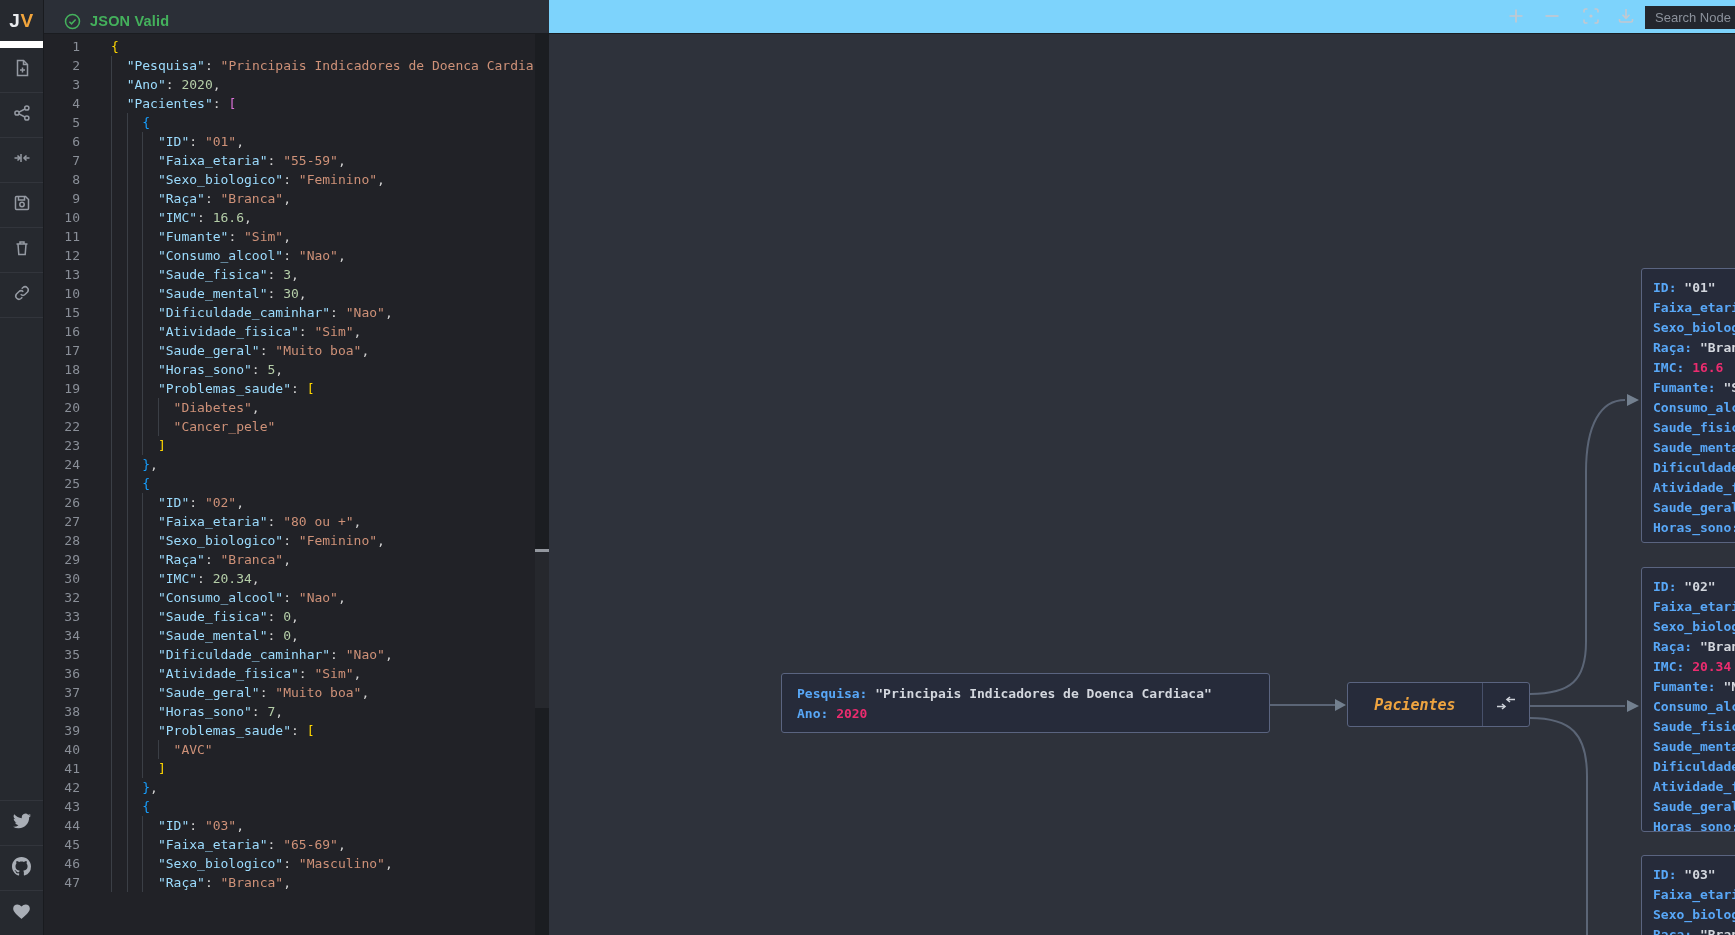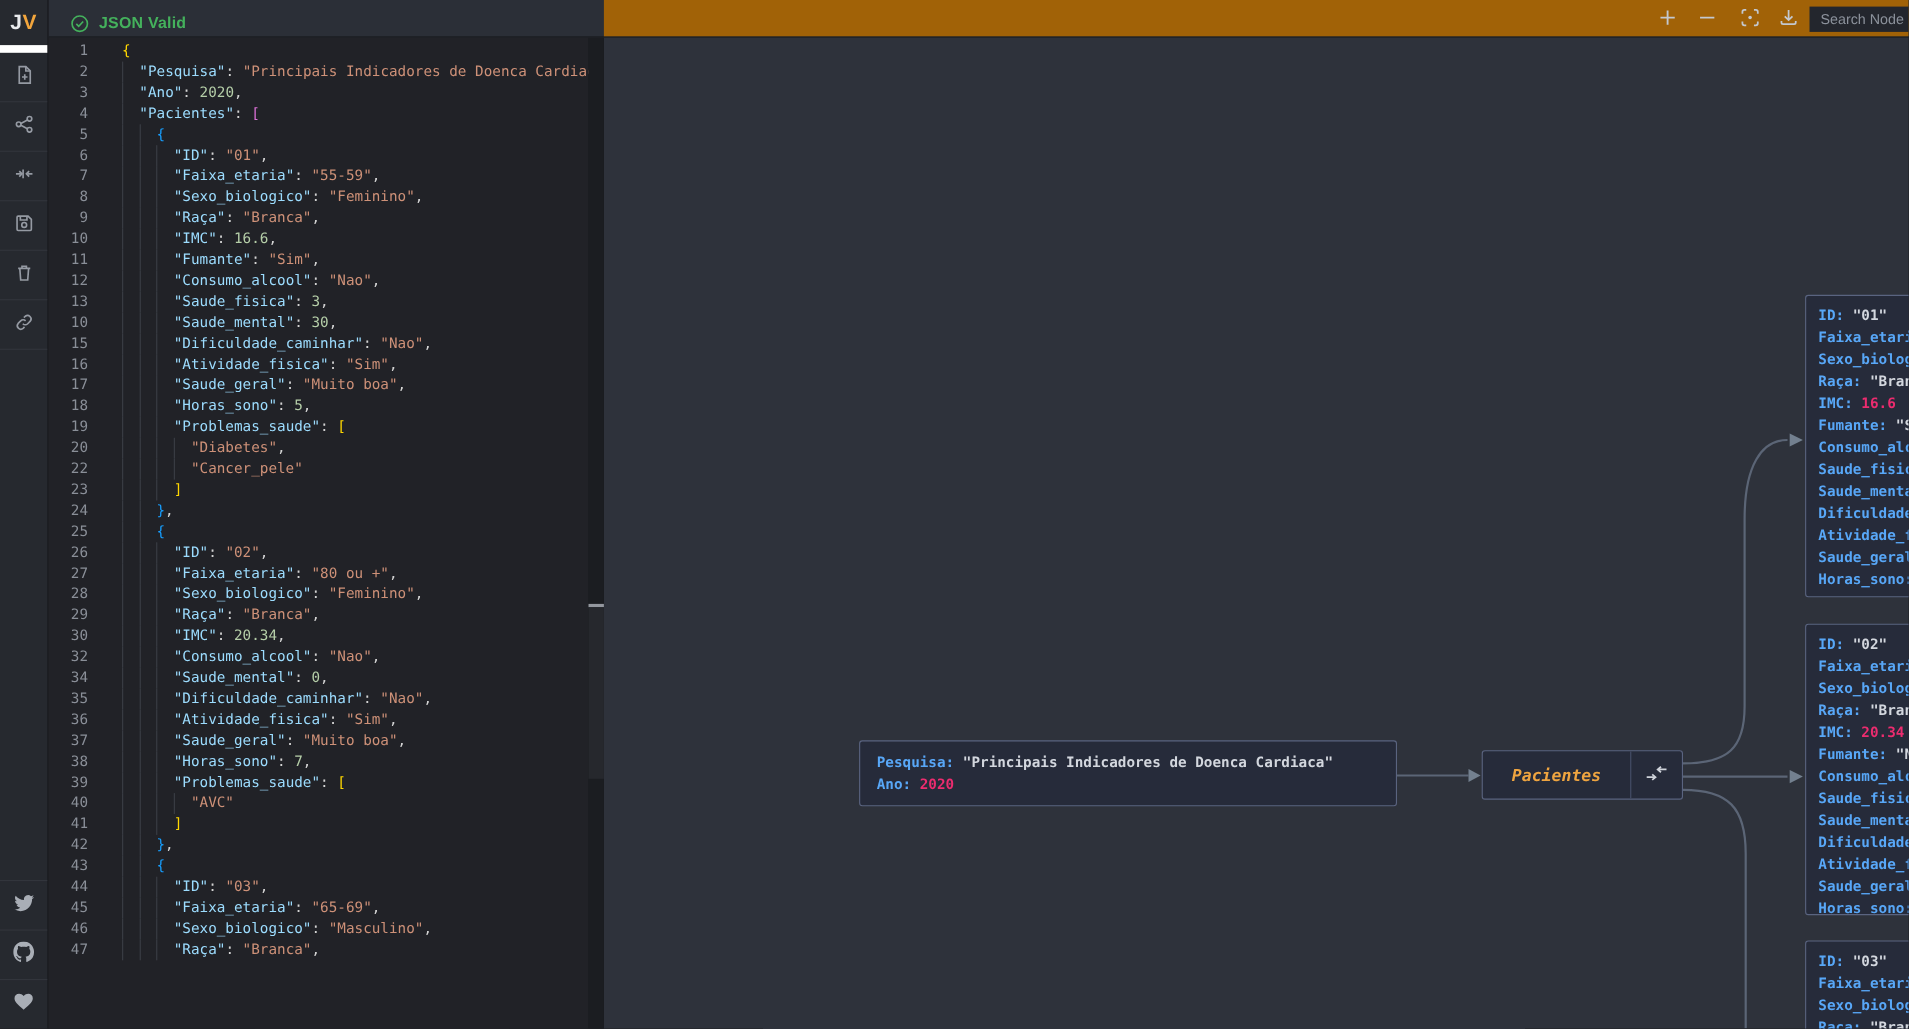--- a/index.html
+++ b/index.html
@@ -17,21 +17,21 @@
     border-bottom:1px solid #32353c;color:#959aa3;cursor:pointer;}
   .sb-bottom{position:absolute;bottom:0;left:0;width:100%;}
   .sb-bottom .sb-icon{border-bottom:none;border-top:1px solid #32353c;color:#a9aeb6;}
 
   
   #header{position:absolute;left:44px;top:0;width:1691px;height:34px;background:#2b2f37;
     border-bottom:1px solid #1a1c20;z-index:20;}
   .valid{position:absolute;left:20px;top:4px;height:34px;display:flex;align-items:center;gap:9px;}
   .valid svg{display:block}
   .valid span{color:#44b15c;font-size:14.5px;font-weight:bold;letter-spacing:.2px;}
-  .hdr-right{position:absolute;left:505px;right:0;top:0;bottom:0;background:#a16207;overflow:hidden;}
+  .hdr-right{position:absolute;left:505px;right:0;top:0;bottom:0;background:#7dd3fc;overflow:hidden;}
   .tbtn{position:absolute;top:7px;width:22px;height:22px;display:flex;align-items:center;
     justify-content:center;color:#c3c8d0;cursor:pointer;}
   .search{position:absolute;left:1096px;top:6px;width:140px;height:23px;background:#23262d;
     border:none;outline:none;color:#9aa0aa;font-size:13px;padding:0 10px;
     font-family:"Liberation Sans",sans-serif;}
   .search::placeholder{color:#8b919b;opacity:1;}
 
   
   #editor{position:absolute;left:44px;top:34px;width:491px;height:901px;background:#212227;
     overflow:hidden;z-index:10;padding-top:3px;}
@@ -323,20 +323,25 @@
         <span class="ln">30</span>
         <span class="lgap"></span>
         <span class="code"><span class="guide"></span><span class="guide"></span><span class="guide"></span><span class="tk-k">"IMC"</span><span class="tk-p">: </span><span class="tk-num">20.34</span><span class="tk-p">,</span></span>
       </div>
       <div class="ed-line">
         <span class="ln">32</span>
         <span class="lgap"></span>
         <span class="code"><span class="guide"></span><span class="guide"></span><span class="guide"></span><span class="tk-k">"Consumo_alcool"</span><span class="tk-p">: </span><span class="tk-s">"Nao"</span><span class="tk-p">,</span></span>
       </div>
       <div class="ed-line">
+        <span class="ln">33</span>
+        <span class="lgap"></span>
+        <span class="code"><span class="guide"></span><span class="guide"></span><span class="guide"></span><span class="tk-k">"Saude_fisica"</span><span class="tk-p">: </span><span class="tk-num">0</span><span class="tk-p">,</span></span>
+      </div>
+      <div class="ed-line">
         <span class="ln">34</span>
         <span class="lgap"></span>
         <span class="code"><span class="guide"></span><span class="guide"></span><span class="guide"></span><span class="tk-k">"Saude_mental"</span><span class="tk-p">: </span><span class="tk-num">0</span><span class="tk-p">,</span></span>
       </div>
       <div class="ed-line">
         <span class="ln">35</span>
         <span class="lgap"></span>
         <span class="code"><span class="guide"></span><span class="guide"></span><span class="guide"></span><span class="tk-k">"Dificuldade_caminhar"</span><span class="tk-p">: </span><span class="tk-s">"Nao"</span><span class="tk-p">,</span></span>
       </div>
       <div class="ed-line">

